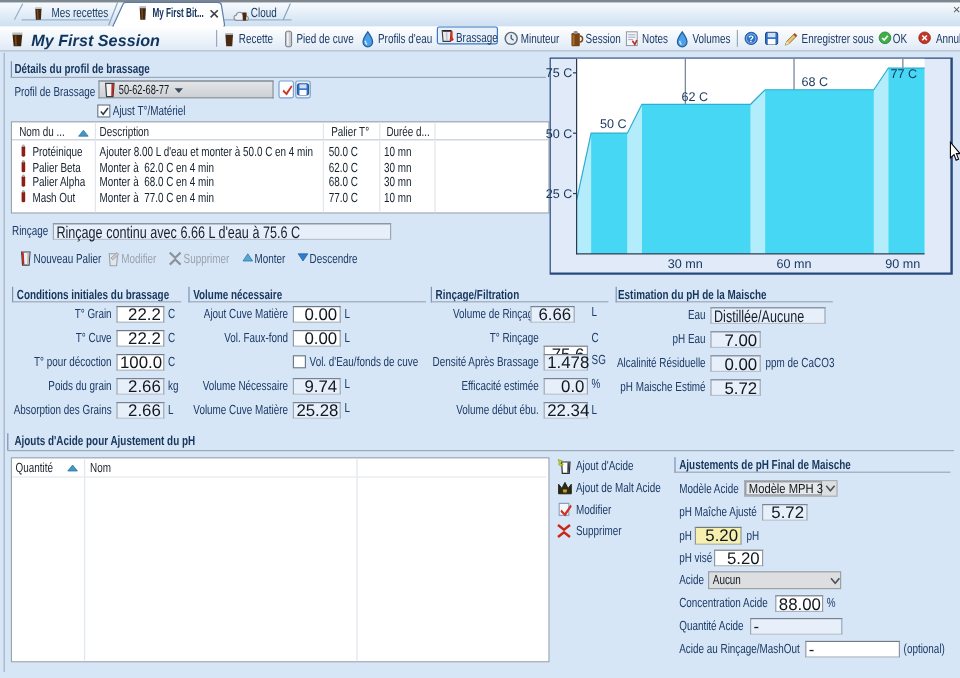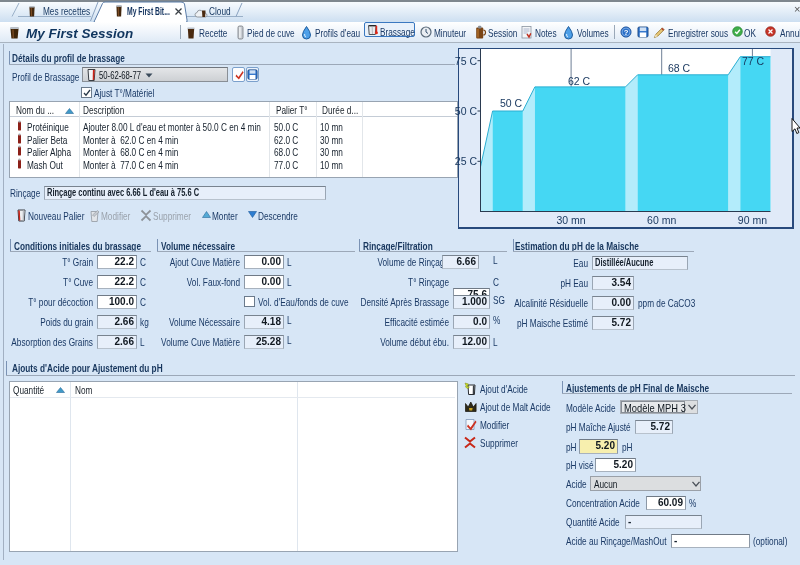--- a/index.html
+++ b/index.html
@@ -1,21 +1,21 @@
 <!DOCTYPE html>
 <html><head>
 <meta charset="utf-8">
 <style>
 * { margin:0; padding:0; box-sizing:border-box; }
 html,body { width:800px; height:565px; overflow:hidden; }
 body { font-family:"Liberation Sans", sans-serif; font-size:11px; color:#1b3a66; background:#d7e6f6; position:relative; }
 .abs { position:absolute; }
 .lbl { position:absolute; white-space:nowrap; color:#1b3a66; transform:scaleX(0.75); transform-origin:0 0; }
 .rlbl { position:absolute; white-space:nowrap; color:#1b3a66; text-align:right; transform:scaleX(0.75); transform-origin:100% 0; }
-.fld { position:absolute; height:14px; border:1px solid; border-color:#707a86 #8c98a6 #a8b2be #8c98a6; background:#fff; color:#101820; font-size:10px; line-height:12px; padding:0 2px; white-space:nowrap;font-weight:bold; }
+.fld { position:absolute; height:14px; border:1px solid; border-color:#707a86 #8c98a6 #a8b2be #8c98a6; background:#fff; color:#101820; font-size:14px; line-height:12px; padding:0 2px; white-space:nowrap; }
 .fld.num { text-align:right; }
 .fld.ro { background:#e7effa; border-color:#78838f #9aa6b4 #b8c2cd #9aa6b4; }
 .sq { display:inline-block; transform:scaleX(0.75); transform-origin:0 0; white-space:nowrap; }
 .sechead { position:absolute; font-weight:bold; color:#17365d; white-space:nowrap; transform:scaleX(0.75); transform-origin:0 0; }
 .sectick { position:absolute; width:1px; background:#7a92b4; }
 .secline { position:absolute; height:1px; background:#9ca8b8; }
 .combo { position:absolute; border:1px solid #898f96; border-top-color:#70767e; background:linear-gradient(#e4e6e8,#cdd0d4); color:#101820; }
 svg { position:absolute; overflow:visible; }
 </style>
 </head>
@@ -326,46 +326,46 @@
 
 <div class="rlbl" style="left:60px;top:256px;width:180px;">Ajout Cuve Matière</div>
 <div class="fld num" style="left:244px;top:255px;width:40px;">0.00</div>
 <div class="lbl" style="left:287px;top:256px;">L</div>
 <div class="rlbl" style="left:60px;top:276px;width:180px;">Vol. Faux-fond</div>
 <div class="fld num" style="left:244px;top:275px;width:40px;">0.00</div>
 <div class="lbl" style="left:287px;top:276px;">L</div>
 <div class="abs" style="left:244px;top:296px;width:11px;height:11px;background:#fff;border:1px solid #6a7a8c;"></div>
 <div class="lbl" style="left:258px;top:296px;">Vol. d'Eau/fonds de cuve</div>
 <div class="rlbl" style="left:60px;top:316px;width:180px;">Volume Nécessaire</div>
-<div class="fld num ro" style="left:244px;top:315px;width:40px;">4.18</div>
+<div class="fld num ro" style="left:244px;top:315px;width:40px;">9.74</div>
 <div class="lbl" style="left:287px;top:314px;">L</div>
 <div class="rlbl" style="left:60px;top:336px;width:180px;">Volume Cuve Matière</div>
 <div class="fld num ro" style="left:244px;top:335px;width:40px;">25.28</div>
 <div class="lbl" style="left:287px;top:334px;">L</div>
 
 <div class="rlbl" style="left:269px;top:256px;width:180px;">Volume de Rinçage</div>
 <div class="fld num ro" style="left:442px;top:255px;width:37px;">6.66</div>
 <div class="lbl" style="left:493px;top:254px;">L</div>
 <div class="rlbl" style="left:269px;top:276px;width:180px;">T° Rinçage</div>
 <div class="fld num" style="left:453px;top:264px;width:37px;margin-top:24px;">75.6</div>
 <div class="lbl" style="left:493px;top:276px;">C</div>
 <div class="rlbl" style="left:269px;top:296px;width:180px;">Densité Après Brassage</div>
-<div class="fld num ro" style="left:453px;top:295px;width:37px;">1.000</div>
+<div class="fld num ro" style="left:453px;top:295px;width:37px;">1.478</div>
 <div class="lbl" style="left:493px;top:294px;">SG</div>
 <div class="rlbl" style="left:269px;top:316px;width:180px;">Efficacité estimée</div>
 <div class="fld num ro" style="left:453px;top:315px;width:37px;">0.0</div>
 <div class="lbl" style="left:493px;top:314px;">%</div>
 <div class="rlbl" style="left:269px;top:336px;width:180px;">Volume début ébu.</div>
-<div class="fld num ro" style="left:453px;top:335px;width:37px;">12.00</div>
+<div class="fld num ro" style="left:453px;top:335px;width:37px;">22.34</div>
 <div class="lbl" style="left:493px;top:336px;">L</div>
 
 <div class="rlbl" style="left:408px;top:257px;width:180px;">Eau</div>
 <div class="fld ro" style="left:592px;top:256px;width:96px;color:#15202c;"><span class="sq">Distillée/Aucune</span></div>
 <div class="rlbl" style="left:408px;top:277px;width:180px;">pH Eau</div>
-<div class="fld num ro" style="left:592px;top:276px;width:42px;">3.54</div>
+<div class="fld num ro" style="left:592px;top:276px;width:42px;">7.00</div>
 <div class="rlbl" style="left:408px;top:297px;width:180px;">Alcalinité Résiduelle</div>
 <div class="fld num ro" style="left:592px;top:296px;width:42px;">0.00</div>
 <div class="lbl" style="left:638px;top:297px;">ppm de CaCO3</div>
 <div class="rlbl" style="left:408px;top:317px;width:180px;">pH Maische Estimé</div>
 <div class="fld num ro" style="left:592px;top:316px;width:42px;">5.72</div>
 
 <div class="sectick" style="left:6px;top:361px;height:14px;"></div>
 <div class="sechead" style="left:12px;top:362px;">Ajouts d'Acide pour Ajustement du pH</div>
 <div class="secline" style="left:6px;top:375px;width:789px;"></div>
 
@@ -423,21 +423,21 @@
 <div class="fld num" style="left:595px;top:458px;width:41px;">5.20</div>
 
 <div class="lbl" style="left:566px;top:478px;">Acide</div>
 <div class="abs" style="left:590px;top:476px;width:111px;height:15px;background:#dcdee0;border:1px solid #9aa0a8;"></div>
 <div class="lbl" style="left:594px;top:478px;color:#101820;">Aucun</div>
 <svg style="left:692px;top:481px;" width="8" height="6" viewBox="0 0 8 6">
     <path d="M0.5,0.8 L4,5 L7.5,0.8" stroke="#4a5058" stroke-width="1.3" fill="none"></path>
   </svg>
 
 <div class="lbl" style="left:566px;top:497px;">Concentration Acide</div>
-<div class="fld num" style="left:646px;top:496px;width:40px;">60.09</div>
+<div class="fld num" style="left:646px;top:496px;width:40px;">88.00</div>
 <div class="lbl" style="left:689px;top:497px;">%</div>
 
 <div class="lbl" style="left:566px;top:516px;">Quantité Acide</div>
 <div class="fld ro" style="left:625px;top:515px;width:77px;color:#15202c;">-</div>
 
 <div class="lbl" style="left:566px;top:535px;">Acide au Rinçage/MashOut</div>
 <div class="fld" style="left:671px;top:534px;width:79px;color:#15202c;">-</div>
 <div class="lbl" style="left:753px;top:535px;">(optional)</div>
 
 </body></html>

